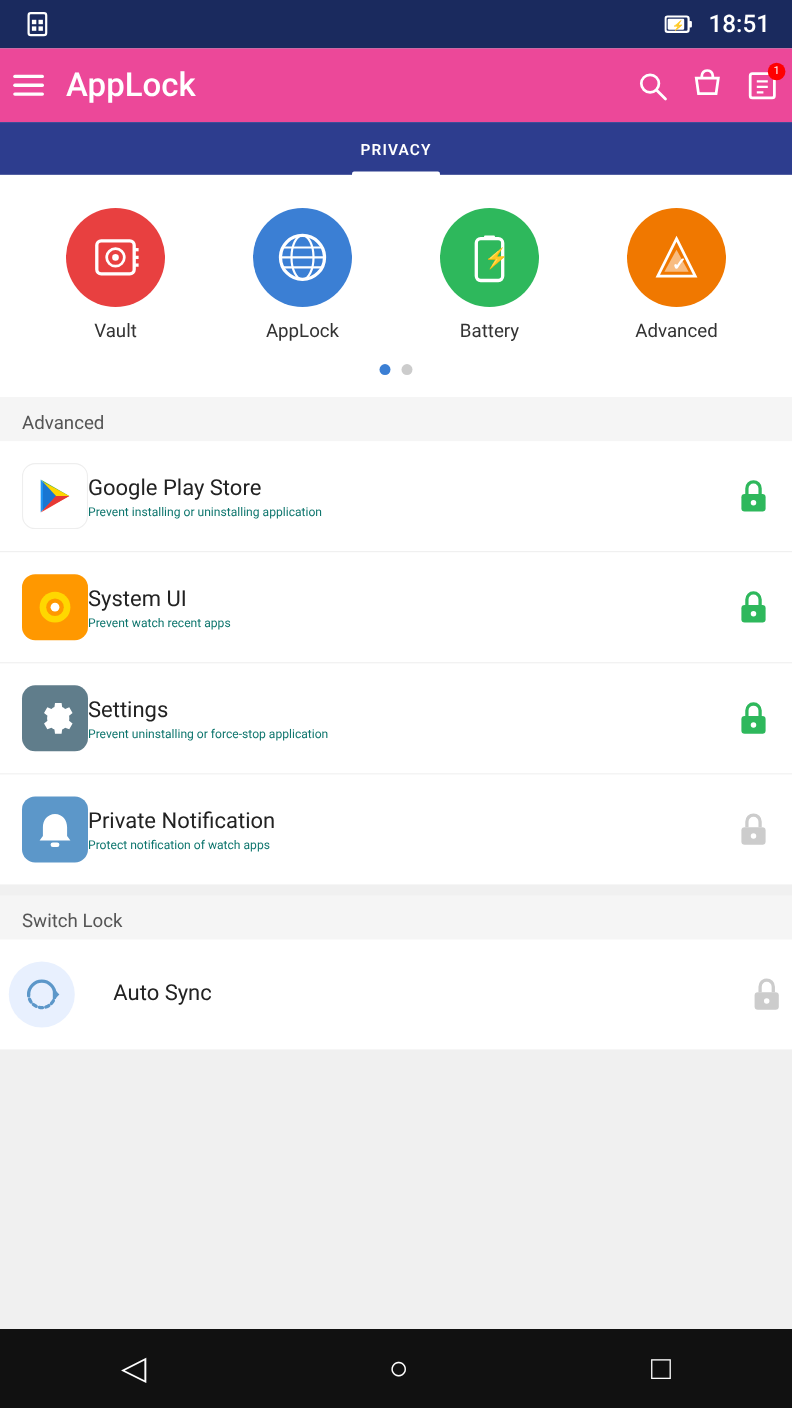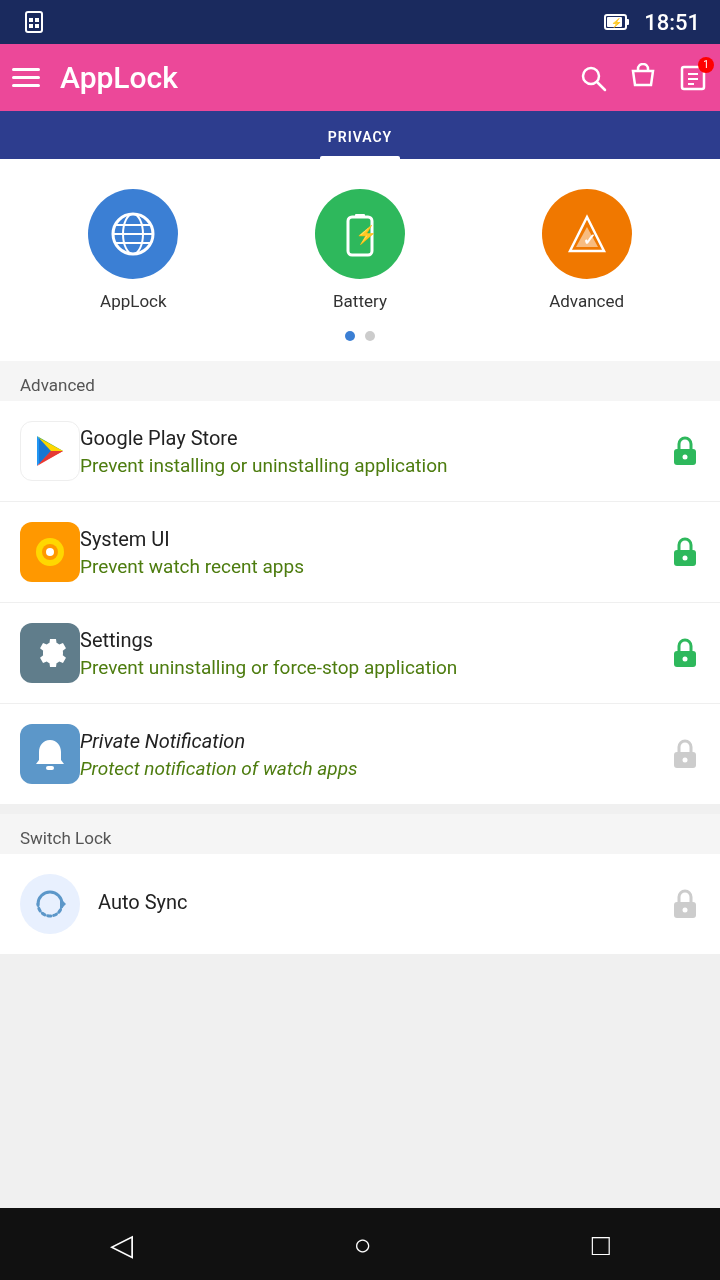--- a/index.html
+++ b/index.html
@@ -195,21 +195,20 @@
     .list-item {
       display: flex;
       align-items: center;
       padding: 20px 20px;
       border-bottom: 1px solid #efefef;
       gap: 0;
       cursor: pointer;
     }
     .list-item:last-child {
       border-bottom: none;
-      font-style: italic;
     }
     .app-icon {
       width: 60px;
       height: 60px;
       border-radius: 12px;
       display: flex;
       align-items: center;
       justify-content: center;
       flex-shrink: 0;
       font-size: 28px;
@@ -222,41 +221,41 @@
     .item-text {
       flex: 1;
     }
     .item-title {
       font-size: 20px;
       color: #222;
       font-weight: 400;
       margin-bottom: 4px;
     }
     .item-desc {
-      font-size: 19px;
-      color: #4d7c0f;
+      font-size: 11px;
+      color: #0f766e;
     }
     .lock-icon {
       font-size: 28px;
     }
     .lock-active { color: #2eb85c; }
     .lock-inactive { color: #bbb; }
 
     
     .switch-lock-section {
       background: #f5f5f5;
       padding: 14px 20px 6px;
     }
 
     .partial-item {
       display: flex;
       align-items: center;
-      padding: 20px 20px;
+      padding: 20px 8px;
       background: white;
-      gap: 18px;
+      gap: 35px;
     }
 
     
     .nav-bar {
       background: #111;
       height: 72px;
       display: flex;
       align-items: center;
       justify-content: space-around;
       position: fixed;
@@ -333,20 +332,33 @@
 
 <div class="tabs">
   <div class="tab active">
     <span>PRIVACY</span>
   </div>
 </div>
 
 <div class="cards-container">
   <div class="cards-row">
 
+    <div class="card card-vault">
+      <div class="card-icon">
+        <svg width="50" height="50" viewBox="0 0 50 50" fill="none">
+          <rect x="8" y="10" width="34" height="30" rx="4" stroke="white" stroke-width="3" fill="none"></rect>
+          <circle cx="25" cy="25" r="8" stroke="white" stroke-width="2.5" fill="none"></circle>
+          <circle cx="25" cy="25" r="3" fill="white"></circle>
+          <line x1="42" y1="18" x2="46" y2="18" stroke="white" stroke-width="3"></line>
+          <line x1="42" y1="25" x2="46" y2="25" stroke="white" stroke-width="3"></line>
+          <line x1="42" y1="32" x2="46" y2="32" stroke="white" stroke-width="3"></line>
+        </svg>
+      </div>
+      <span class="card-label">Vault</span>
+    </div>
 
     <div class="card card-browser">
       <div class="card-icon">
         <svg width="54" height="54" viewBox="0 0 54 54" fill="none">
           <circle cx="27" cy="27" r="20" stroke="white" stroke-width="3"></circle>
           <ellipse cx="27" cy="27" rx="10" ry="20" stroke="white" stroke-width="2"></ellipse>
           <line x1="7" y1="27" x2="47" y2="27" stroke="white" stroke-width="2"></line>
           <line x1="10" y1="18" x2="44" y2="18" stroke="white" stroke-width="2"></line>
           <line x1="10" y1="36" x2="44" y2="36" stroke="white" stroke-width="2"></line>
         </svg>

